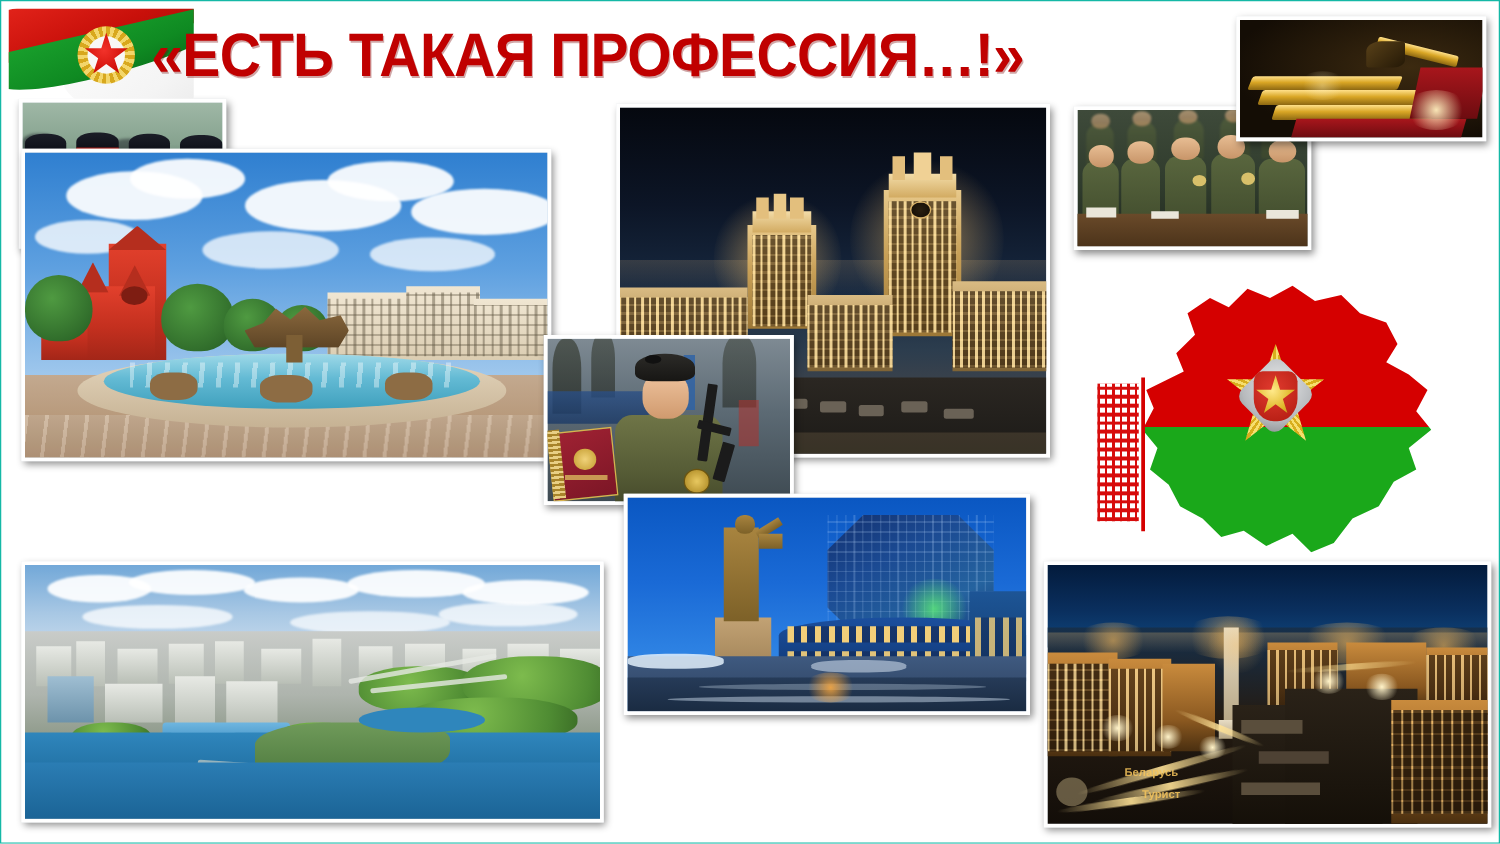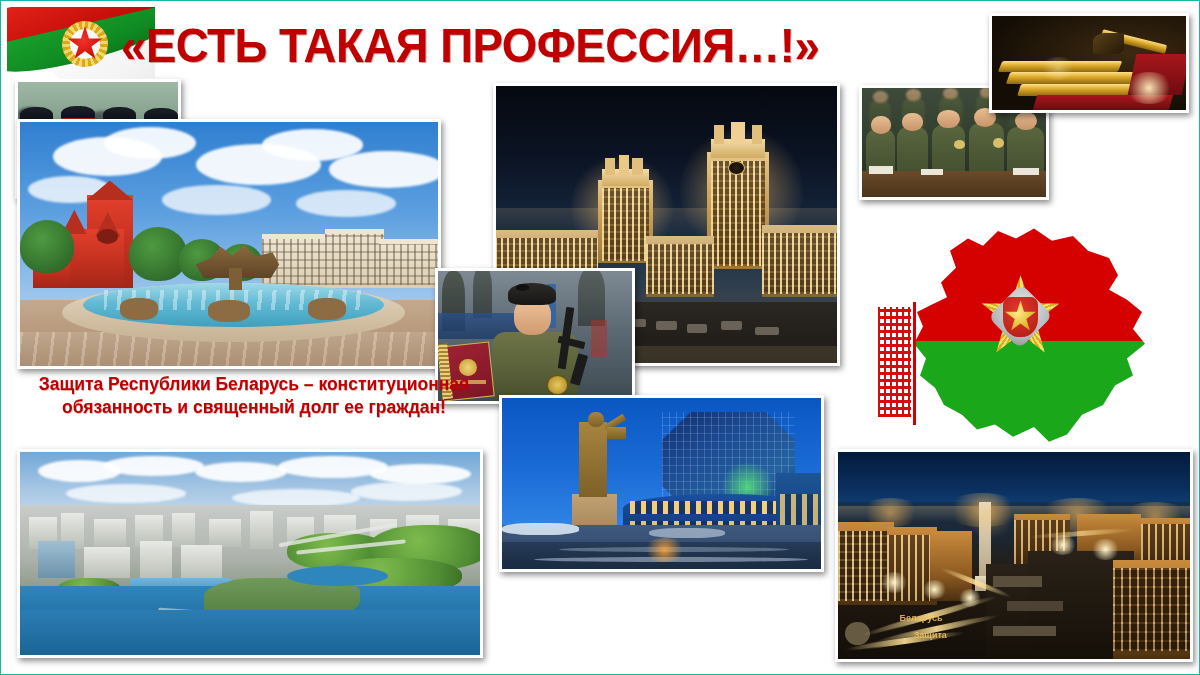--- a/index.html
+++ b/index.html
@@ -629,20 +629,19 @@
       <div class="lyr ni-trail" style="left:28%;top:62%;width:22%;height:2.5%;transform:rotate(22deg)"></div>
       <div class="lyr ni-trail" style="left:54%;top:38%;width:30%;height:2.5%;transform:rotate(-4deg);opacity:.7"></div>
 
       <div class="lyr ni-lamp" style="left:12%;top:58%;width:8%;height:10%"></div>
       <div class="lyr ni-lamp" style="left:24%;top:62%;width:7%;height:9%"></div>
       <div class="lyr ni-lamp" style="left:34%;top:66%;width:7%;height:9%"></div>
       <div class="lyr ni-lamp" style="left:60%;top:40%;width:8%;height:10%"></div>
       <div class="lyr ni-lamp" style="left:72%;top:42%;width:8%;height:10%"></div>
 
       <div class="ni-mark" style="left:5%;top:78%">Беларусь</div>
-      <div class="ni-mark" style="left:9%;top:86%">Защита</div>
+      <div class="ni-mark" style="left:9%;top:86%">Турист</div>
       <div class="lyr" style="left:2%;top:82%;width:7%;height:11%;border-radius:50%;background:rgba(250,225,170,.35)"></div>
     </div>
   </div>
 
-  <div id="caption">Защита Республики Беларусь – конституционная обязанность и священный долг ее граждан!</div>
 
 </div>
 
 </body></html>

